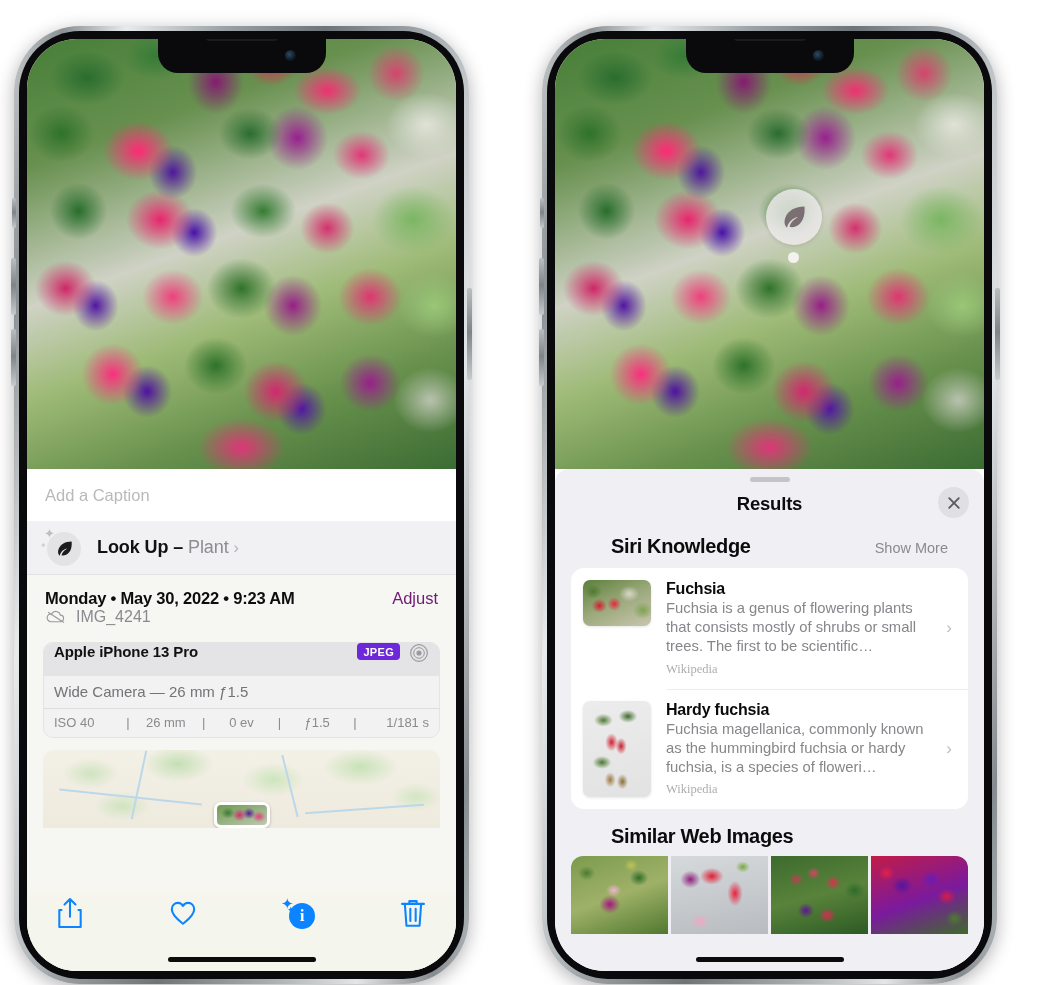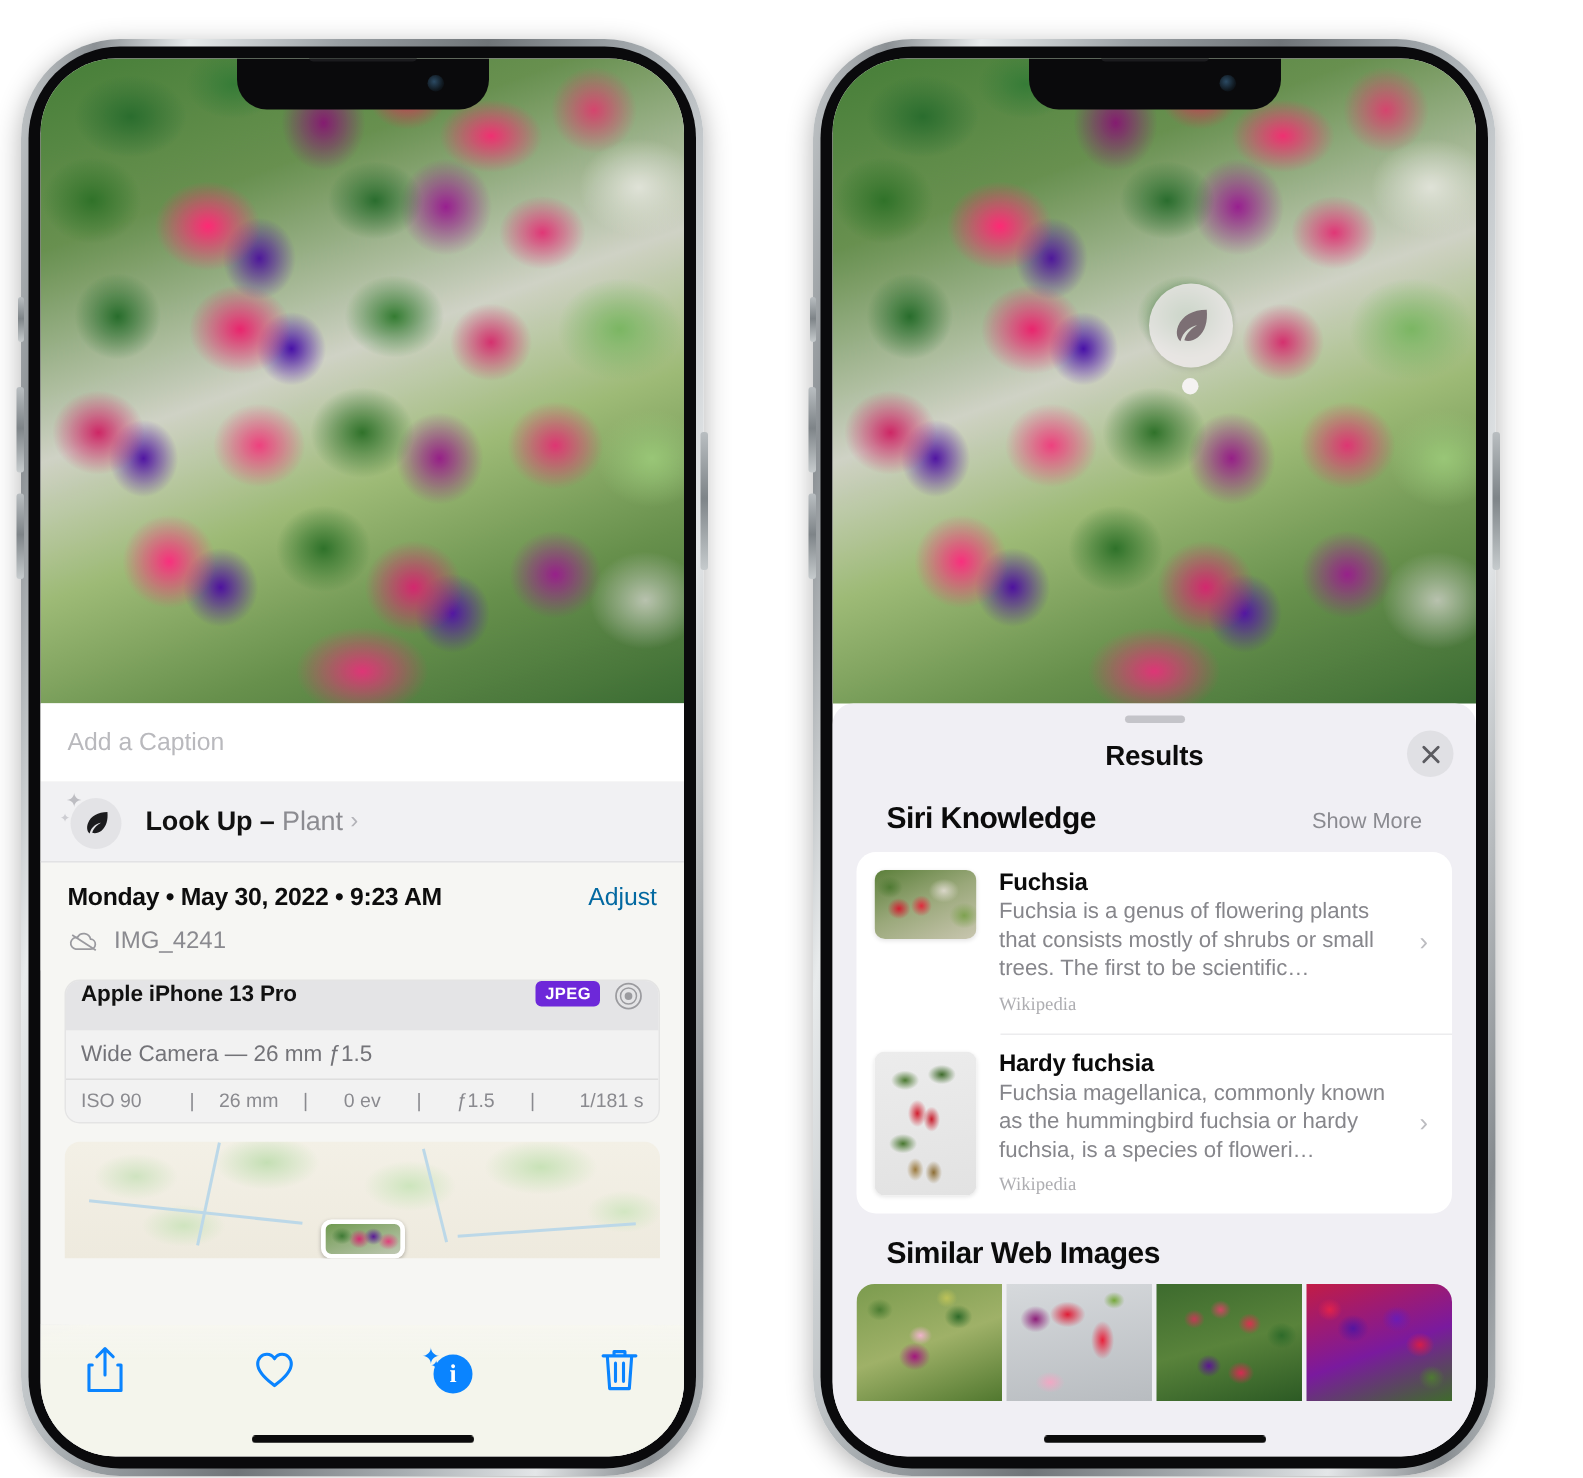--- a/index.html
+++ b/index.html
@@ -166,22 +166,22 @@
   .sparkle { position: absolute; font-size: 10px; color: #c8c8cc; }
   .sp1 { left: -1px; top: -2px; font-size: 13px; color: #bdbdc2; }
   .sp2 { left: -5px; top: 13px; font-size: 8px; color: #cdcdd2; }
   .lookup-text { font-size: 18px; font-weight: 700; color: #111; letter-spacing: -.1px; }
   .lookup-text .sub { font-weight: 400; color: #8c8c91; }
   .lookup-chev { color: #b3b3b8; font-size: 16px; margin-left: 5px; }
 
   .meta-row { padding: 14px 18px 10px; background: #f6f6f3; }
   .meta-line1 { display: flex; align-items: center; justify-content: space-between; }
   .meta-date { font-size: 16.5px; font-weight: 700; color: #0d0d0d; letter-spacing: -.2px; }
-  .meta-adjust { font-size: 16.5px; color: #0369a1; }
-  .meta-line2 { display: flex; align-items: center; gap: 9px; margin-top: 11px; }
+  .meta-adjust { font-size: 16.5px; color: #701a75; }
+  .meta-line2 { display: flex; align-items: center; gap: 9px; margin-top: 0; }
   .meta-line2 svg { width: 22px; height: 16px; }
   .meta-file { font-size: 16px; color: #8a8a8f; }
 
   
   .cam-card {
     margin: 6px 16px 0;
     border-radius: 10px;
     overflow: hidden;
     background: #f0f0f0;
     border: 1px solid #e4e4e4;
@@ -311,20 +311,21 @@
     position: absolute; right: 15px; top: 5px;
     width: 31px; height: 31px; border-radius: 50%;
     background: #e0e0e4;
     display: flex; align-items: center; justify-content: center;
   }
   .close-btn svg { width: 14px; height: 14px; }
 
   .sec-head {
     display: flex; align-items: baseline; justify-content: space-between;
     padding: 9px 36px 10px;
+    margin-left: 20px;
   }
   .sec-title { font-size: 20px; font-weight: 700; color: #0b0b0b; letter-spacing: -.35px; }
   .sec-action { font-size: 14.5px; color: #8a8a90; }
 
   .card-group {
     margin: 0 16px;
     background: #ffffff;
     border-radius: 13px;
     overflow: hidden;
   }
@@ -465,21 +466,21 @@
           <svg class="aperture-ico" viewBox="0 0 24 24">
             <circle cx="12" cy="12" r="10" fill="none" stroke="#9b9b9f" stroke-width="1.4"></circle>
             <circle cx="12" cy="12" r="6.4" fill="none" stroke="#9b9b9f" stroke-width="1.2"></circle>
             <circle cx="12" cy="12" r="3.1" fill="#9b9b9f"></circle>
           </svg>
         </div>
         <div class="cam-body">
           <div class="cam-l1">Wide Camera — 26 mm ƒ1.5</div>
         </div>
         <div class="cam-foot">
-          <span>ISO 90</span>
+          <span>ISO 40</span>
           <span class="cam-sep">|</span>
           <span>26 mm</span>
           <span class="cam-sep">|</span>
           <span>0 ev</span>
           <span class="cam-sep">|</span>
           <span>ƒ1.5</span>
           <span class="cam-sep">|</span>
           <span>1/181 s</span>
         </div>
       </div>

